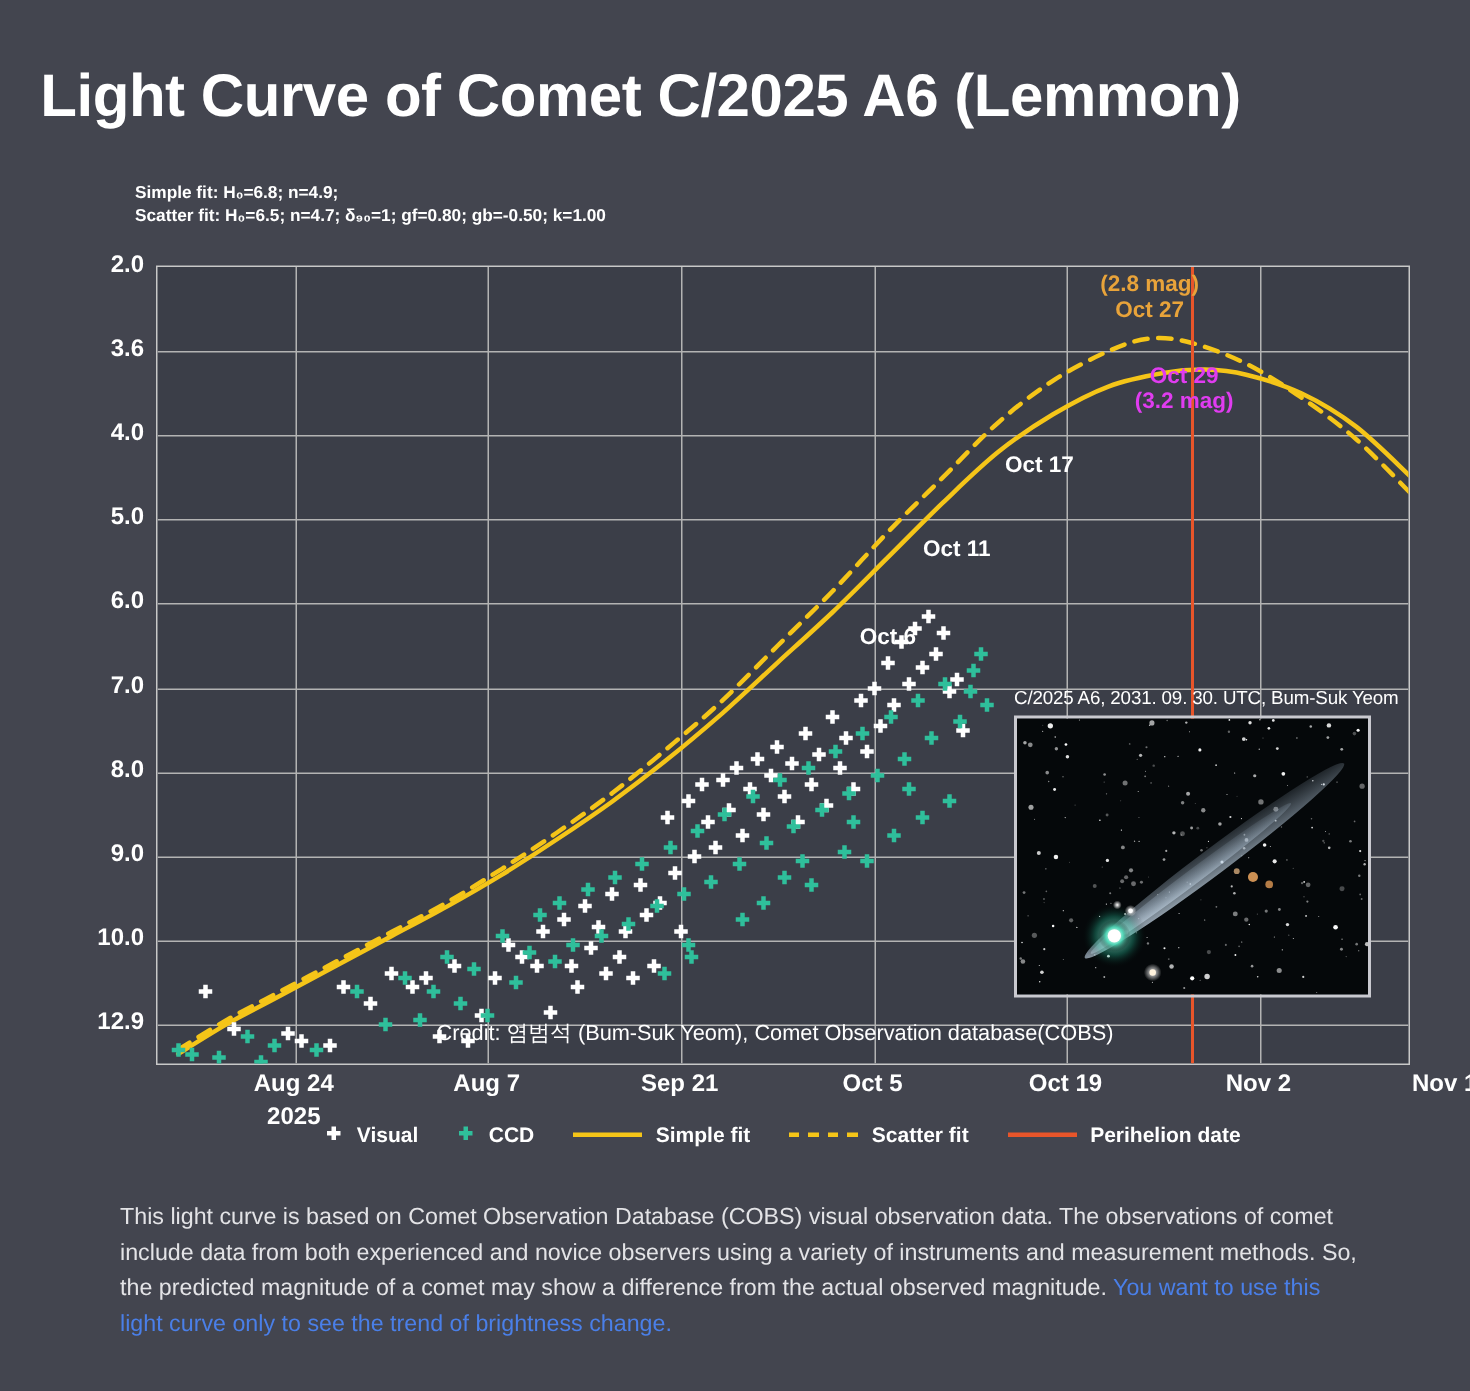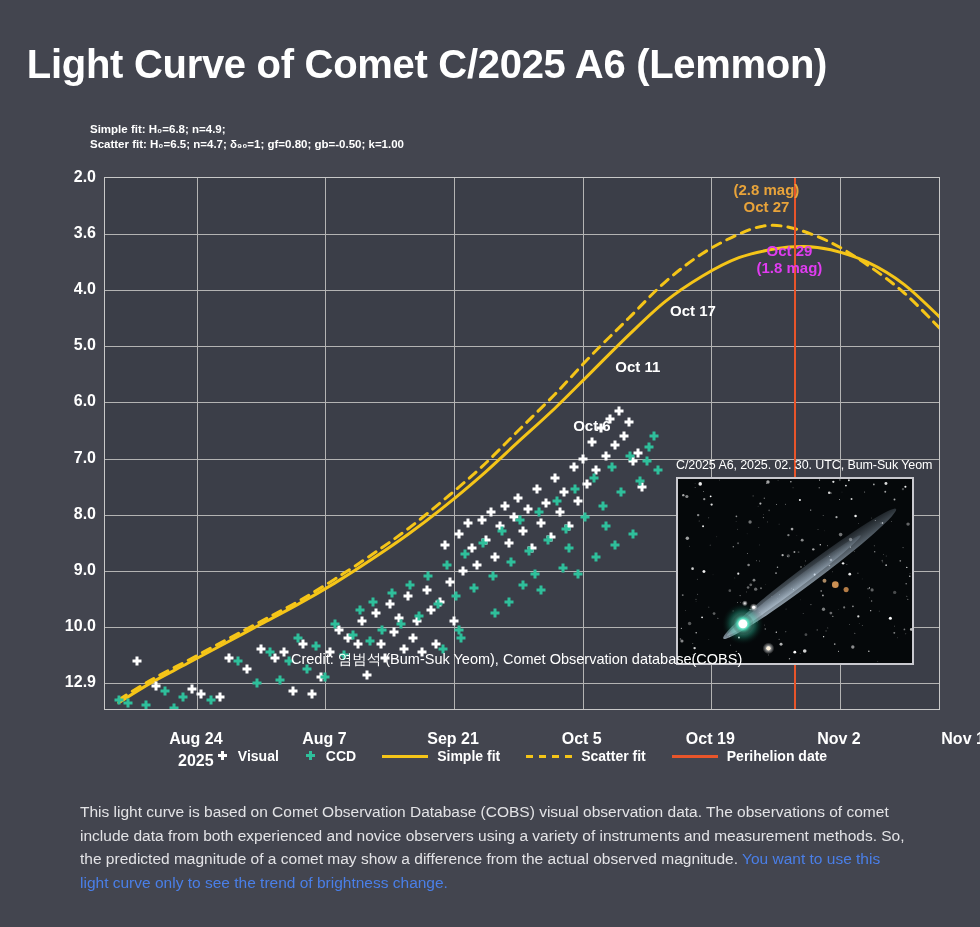--- a/index.html
+++ b/index.html
@@ -60,21 +60,20 @@
   }
   .xtick {
     position: absolute;
     top: 714px;
     text-align: center;
     font-size: 16px;
     font-weight: bold;
     color: #ffffff;
     transform: translateX(-50%);
     white-space: nowrap;
-    margin-top: 16px;
   }
   .xtick .sub {
     display: block;
     margin-top: 4px;
   }
 
   
   .pt {
     position: absolute;
     width: 9px; height: 9px;
@@ -125,21 +124,21 @@
   }
   #insetimg {
     width: 238px; height: 188px;
     border: 2px solid #c9c9cf;
     box-sizing: border-box;
     display: block;
   }
 
   #credit {
     position: absolute;
-    left: 186px; top: 472px;
+    left: 186px; top: 501px;
     font-size: 14.5px;
     color: #ffffff;
     white-space: nowrap;
   }
   #cobs {
     position: absolute;
     left: 592px; top: 497px;
     font-size: 17px;
     color: #ffffff;
     white-space: nowrap;
@@ -367,25 +366,25 @@
       <div class="pt ccd" style="left: 429.943px; top: 395.542px;"></div>
       <div class="pt ccd" style="left: 463.934px; top: 370.295px;"></div>
       <div class="pt ccd" style="left: 500.681px; top: 347.853px;"></div>
     </div>
   <div id="perihelion" style="left: 689.011px; background: rgb(232, 85, 42);"></div>
   <div id="annlayer">
       <div class="curvelabel white" style="left: 486.901px; top: 246.863px;"><span>Oct 6</span></div>
       <div class="curvelabel white" style="left: 532.835px; top: 187.953px;"><span>Oct 11</span></div>
       <div class="curvelabel white" style="left: 587.956px; top: 131.847px;"><span>Oct 17</span></div>
       <div class="curvelabel orange" style="left: 661.451px; top: 19.6368px;"><span>(2.8 mag)</span><span class="l2">Oct 27</span></div>
-      <div class="curvelabel magenta" style="left: 684.418px; top: 81.3526px;"><span>Oct 29</span><span class="l2">(1.8 mag)</span></div>
+      <div class="curvelabel magenta" style="left: 684.418px; top: 81.3526px;"><span>Oct 29</span><span class="l2">(3.2 mag)</span></div>
     </div>
 
   <div id="insetwrap">
-    <div id="insetcap">C/2025 A6, 2025. 02. 30. UTC, Bum-Suk Yeom</div>
+    <div id="insetcap">C/2025 A6, 2031. 09. 30. UTC, Bum-Suk Yeom</div>
     <svg id="insetimg" viewBox="0 0 238 188" preserveAspectRatio="none">
       <defs>
         <radialGradient id="coma" cx="50%" cy="50%" r="50%">
           <stop offset="0%" stop-color="#ffffff"></stop>
           <stop offset="25%" stop-color="#d8fff4"></stop>
           <stop offset="55%" stop-color="#3ad7b0" stop-opacity="0.75"></stop>
           <stop offset="100%" stop-color="#13son" stop-opacity="0"></stop>
         </radialGradient>
         <radialGradient id="coma2" cx="50%" cy="50%" r="50%">
           <stop offset="0%" stop-color="#eafffb" stop-opacity="0.9"></stop>

